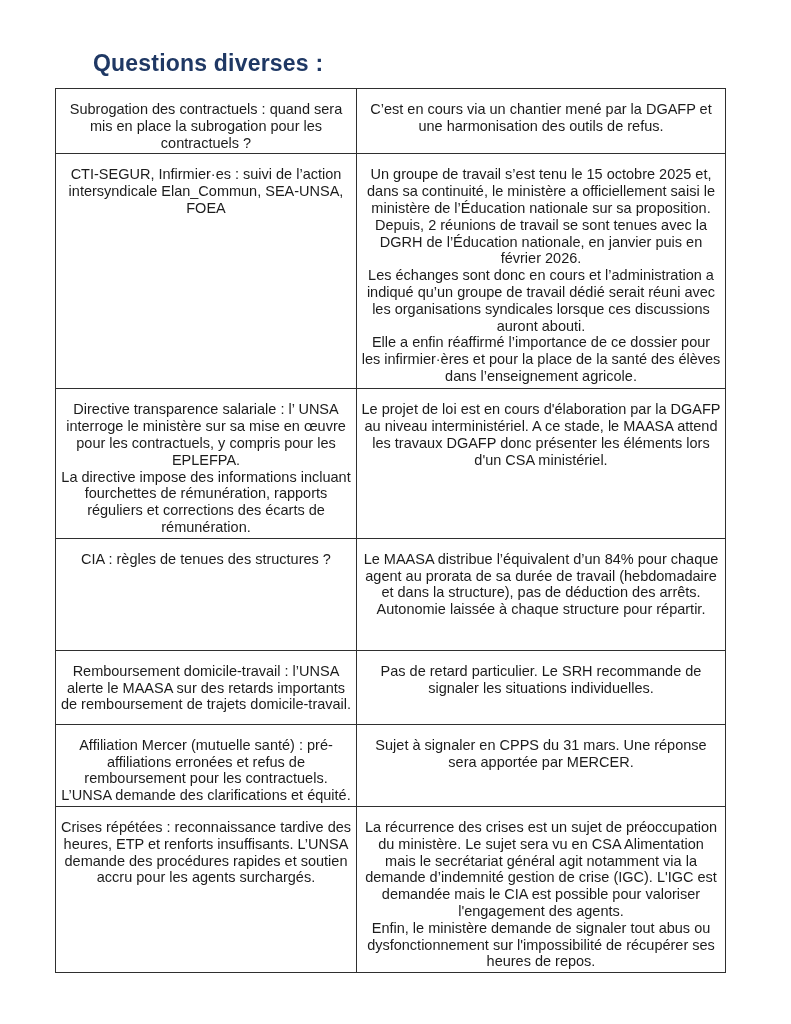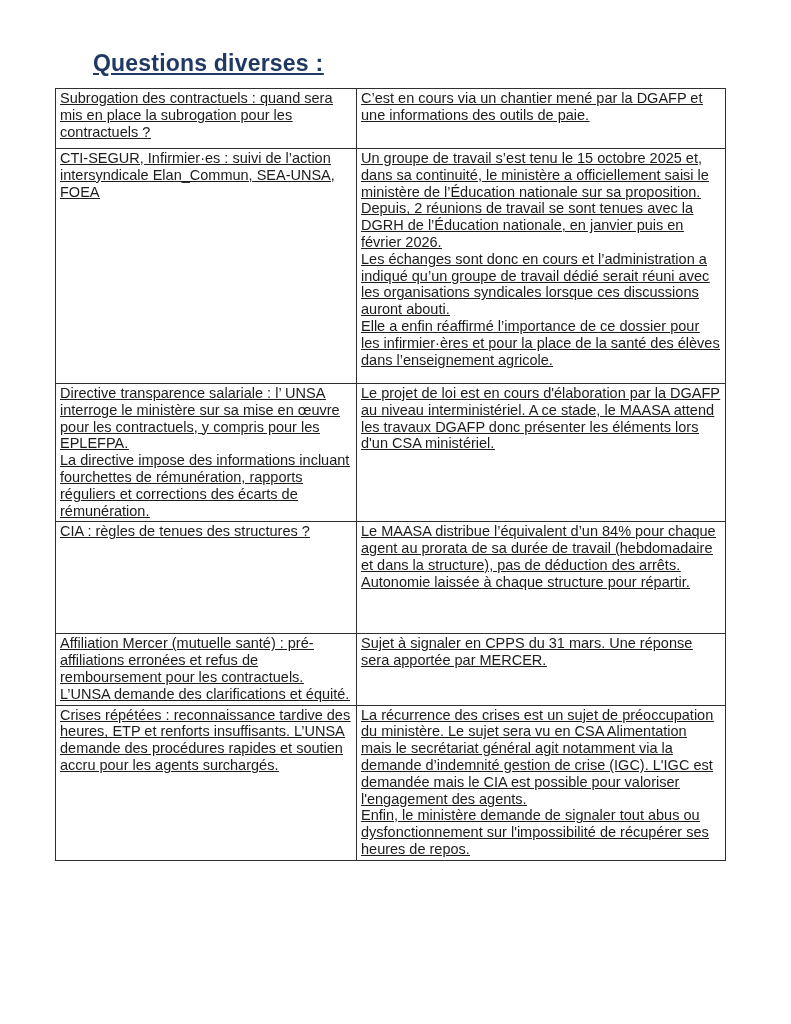--- a/index.html
+++ b/index.html
@@ -1,20 +1,20 @@
 <!DOCTYPE html>
 <html style="--title-color: #1f3864; --text-color: #1c1c1c; --border-color: #2f2f2f;"><head>
 <meta charset="utf-8">
 <style>
   :root {
     --title-color: #1f3864;
     --text-color: #1c1c1c;
     --border-color: #2f2f2f;
   }
-  * { box-sizing: border-box; text-decoration: underline; }
+  * { box-sizing: border-box; }
   html, body {
     margin: 0;
     padding: 0;
     background: #ffffff;
   }
   body {
     width: 791px;
     height: 1024px;
     overflow: hidden;
     font-family: "Liberation Sans", sans-serif;
@@ -32,25 +32,26 @@
     border-collapse: collapse;
     table-layout: fixed;
     margin-left: 55px;
     width: 670px;
   }
   table.qa-table col.c-question { width: 301px; }
   table.qa-table col.c-answer   { width: 369px; }
   table.qa-table td {
     border: 1px solid var(--border-color);
     vertical-align: top;
-    padding: 1px 4px 2px 4px;
+    padding: 12px 4px 2px 4px;
     font-size: 14.5px;
     line-height: 16.8px;
     white-space: pre-line;
     overflow: hidden;
+    text-align: center;
   }
   tr.r0 { height: 60px; }
   tr.r1 { height: 235px; }
   tr.r2 { height: 118px; }
   tr.r3 { height: 112px; }
   tr.r4 { height: 74px; }
   tr.r5 { height: 63px; }
   tr.r6 { height: 155px; }
   td.valign-middle { vertical-align: middle; margin-top: 48px; }
 </style>
@@ -62,38 +63,42 @@
   <h1 class="doc-title">Questions diverses :</h1>
 
   <table class="qa-table">
     <colgroup>
       <col class="c-question">
       <col class="c-answer">
     </colgroup>
     <tbody>
       <tr class="r0">
         <td>Subrogation des contractuels : quand sera mis en place la subrogation pour les contractuels ?</td>
-        <td>C’est en cours via un chantier mené par la DGAFP et une informations des outils de paie.</td>
+        <td>C’est en cours via un chantier mené par la DGAFP et une harmonisation des outils de refus.</td>
       </tr>
       <tr class="r1">
         <td>CTI-SEGUR, Infirmier·es : suivi de l’action intersyndicale Elan_Commun, SEA-UNSA, FOEA</td>
         <td>Un groupe de travail s’est tenu le 15 octobre 2025 et, dans sa continuité, le ministère a officiellement saisi le ministère de l’Éducation nationale sur sa proposition.
 Depuis, 2 réunions de travail se sont tenues avec la DGRH de l’Éducation nationale, en janvier puis en février 2026.
 Les échanges sont donc en cours et l’administration a indiqué qu’un groupe de travail dédié serait réuni avec les organisations syndicales lorsque ces discussions auront abouti.
 Elle a enfin réaffirmé l’importance de ce dossier pour les infirmier·ères et pour la place de la santé des élèves dans l’enseignement agricole.</td>
       </tr>
       <tr class="r2">
         <td>Directive transparence salariale : l’ UNSA interroge le ministère sur sa mise en œuvre pour les contractuels, y compris pour les EPLEFPA.
 La directive impose des informations incluant fourchettes de rémunération, rapports réguliers et corrections des écarts de rémunération.</td>
         <td>Le projet de loi est en cours d'élaboration par la DGAFP au niveau interministériel. A ce stade, le MAASA attend les travaux DGAFP donc présenter les éléments lors d'un CSA ministériel.</td>
       </tr>
       <tr class="r3">
         <td>CIA : règles de tenues des structures ?</td>
         <td>Le MAASA distribue l’équivalent d’un 84% pour chaque agent au prorata de sa durée de travail (hebdomadaire et dans la structure), pas de déduction des arrêts. Autonomie laissée à chaque structure pour répartir.</td>
       </tr>
+      <tr class="r4">
+        <td>Remboursement domicile-travail : l’UNSA alerte le MAASA sur des retards importants de remboursement de trajets domicile-travail.</td>
+        <td>Pas de retard particulier. Le SRH recommande de signaler les situations individuelles.</td>
+      </tr>
       <tr class="r5">
         <td>Affiliation Mercer (mutuelle santé) : pré-affiliations erronées et refus de remboursement pour les contractuels. L’UNSA demande des clarifications et équité.</td>
         <td class="valign-middle">Sujet à signaler en CPPS du 31 mars. Une réponse sera apportée par MERCER.</td>
       </tr>
       <tr class="r6">
         <td>Crises répétées : reconnaissance tardive des heures, ETP et renforts insuffisants. L’UNSA demande des procédures rapides et soutien accru pour les agents surchargés.</td>
         <td>La récurrence des crises est un sujet de préoccupation du ministère. Le sujet sera vu en CSA Alimentation mais le secrétariat général agit notamment via la demande d’indemnité gestion de crise (IGC). L'IGC est demandée mais le CIA est possible pour valoriser l'engagement des agents.
 Enfin, le ministère demande de signaler tout abus ou dysfonctionnement sur l'impossibilité de récupérer ses heures de repos.</td>
       </tr>
     </tbody>

